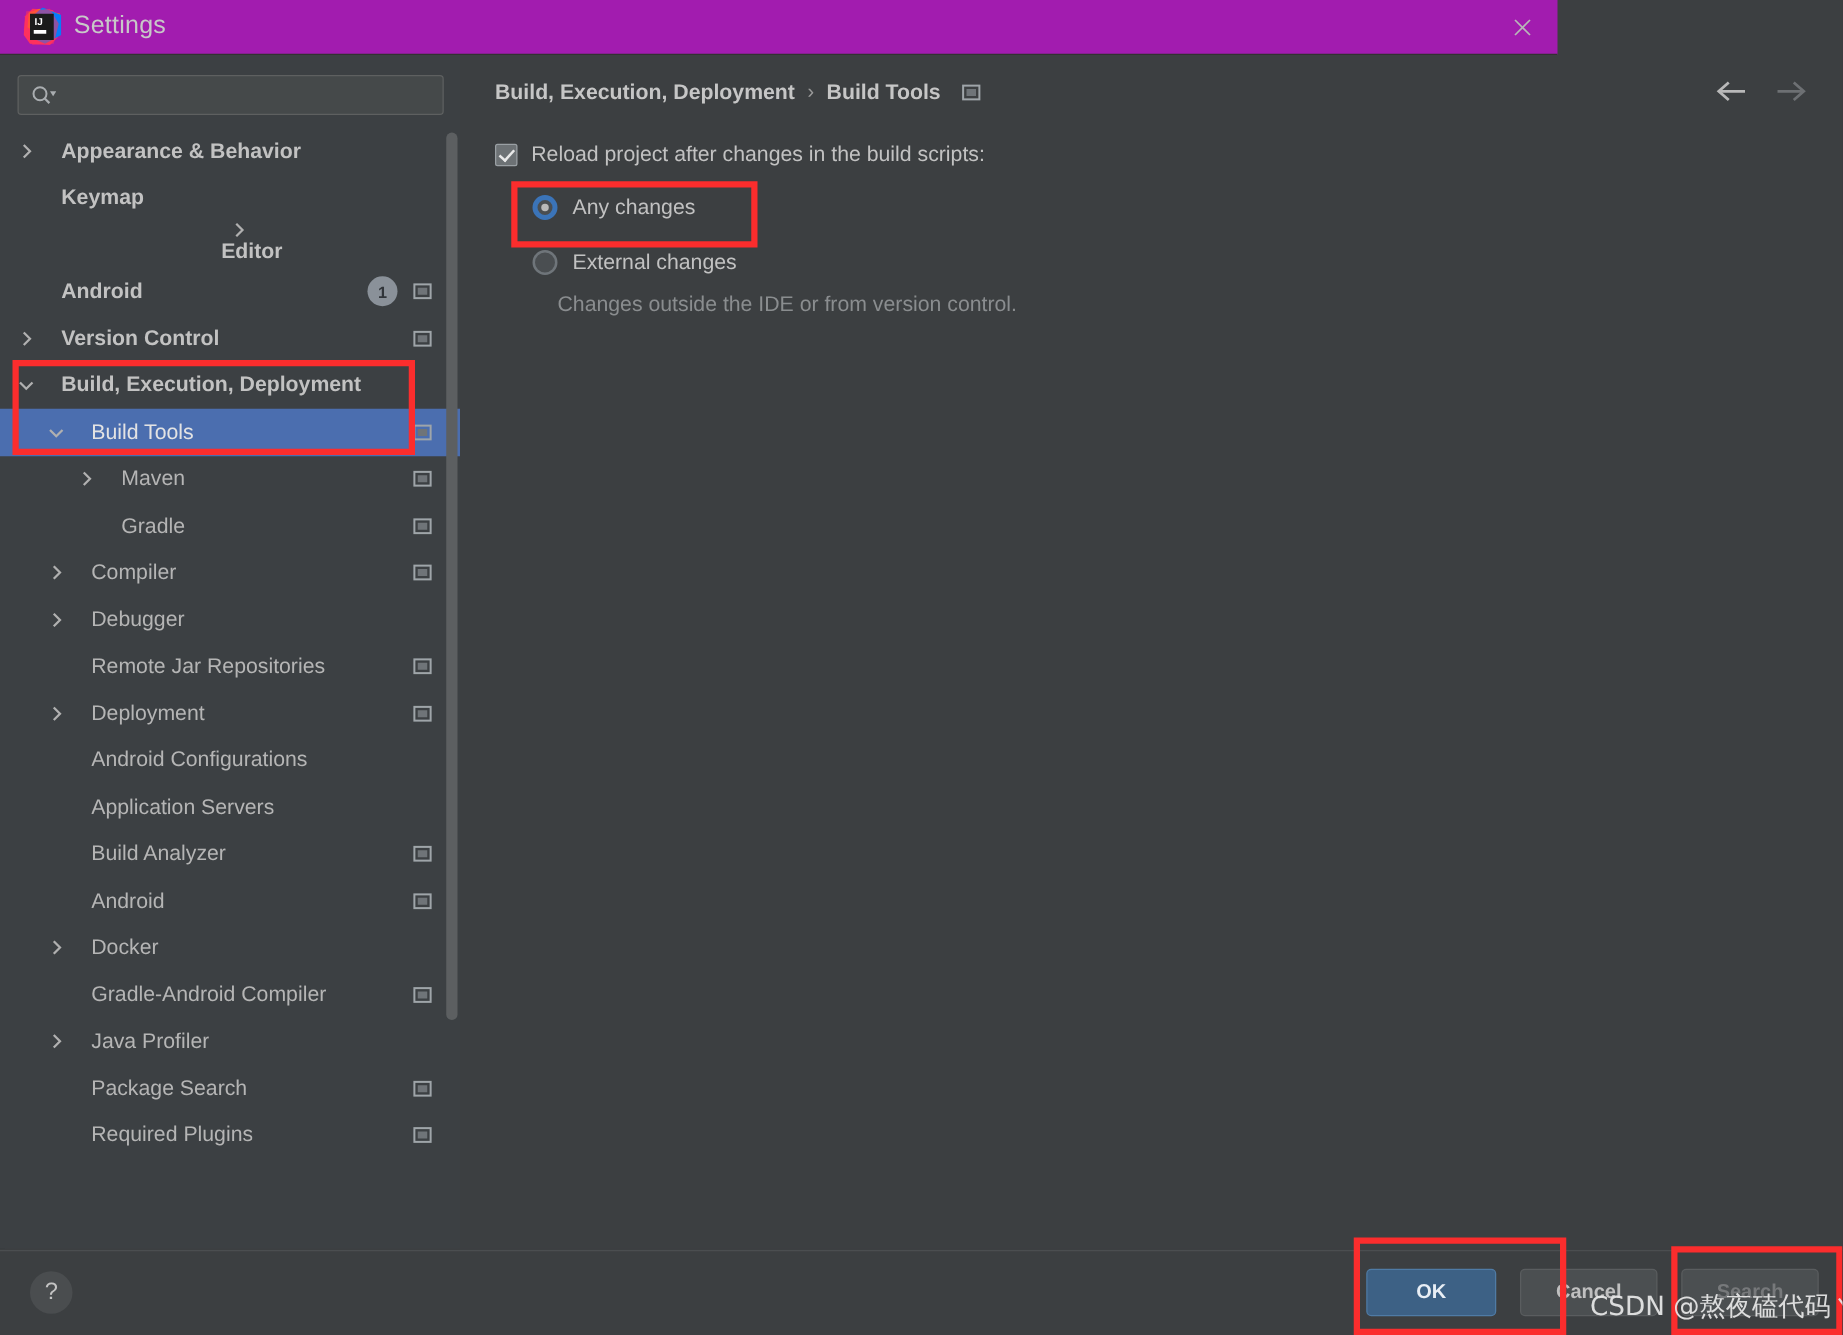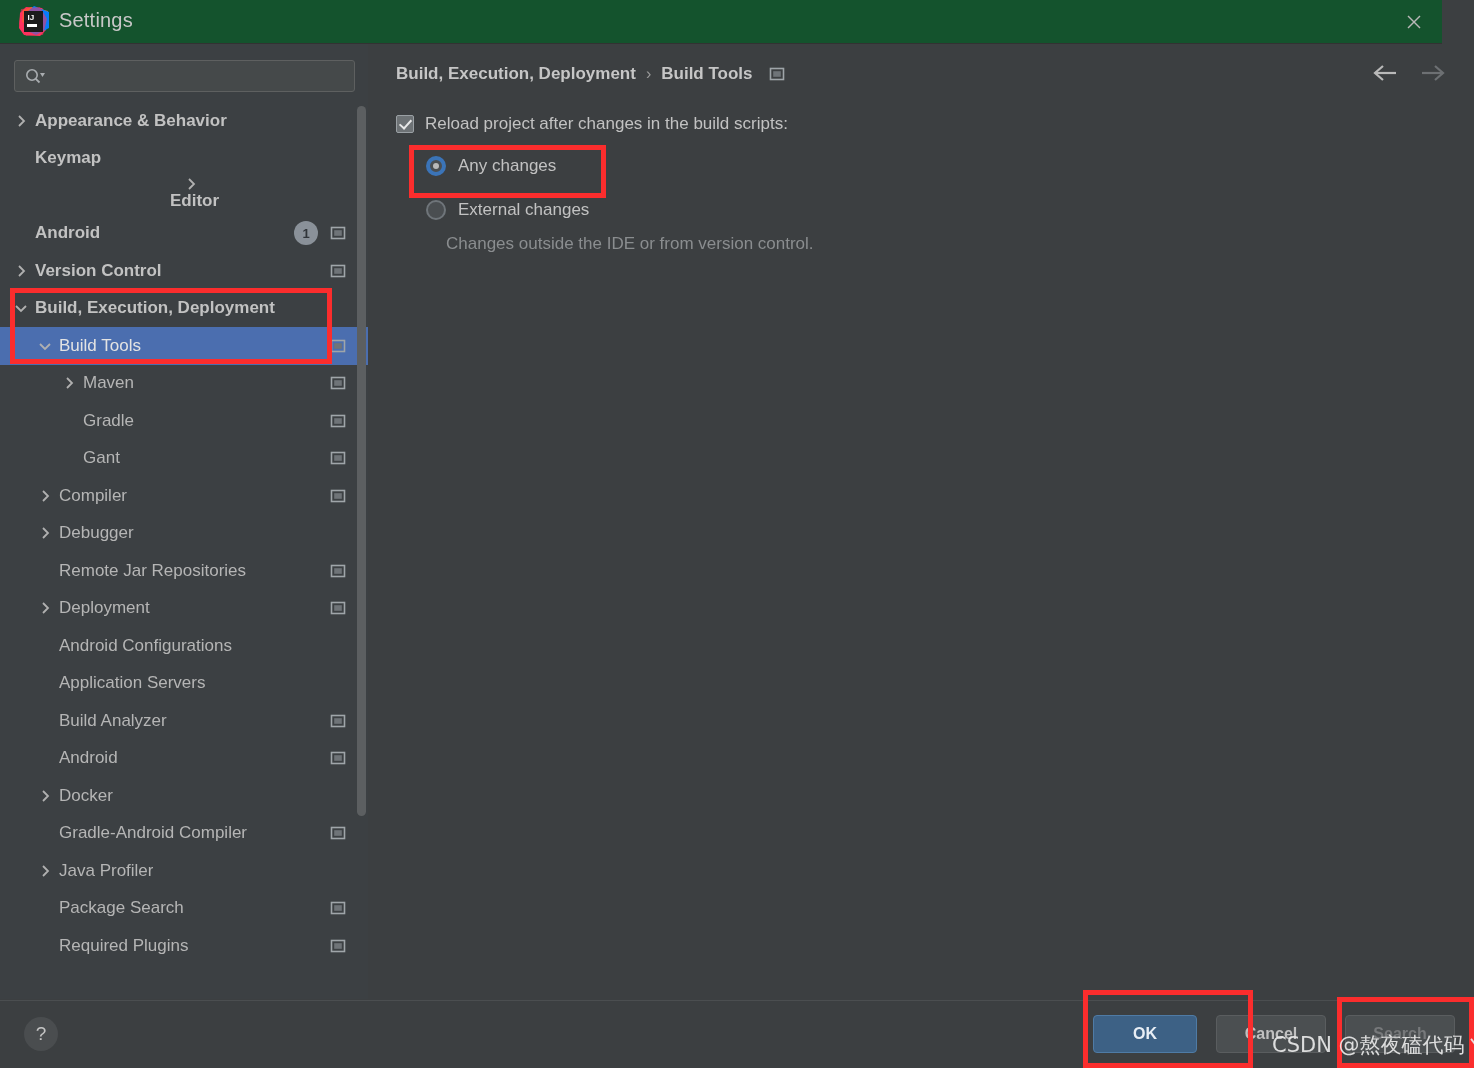--- a/index.html
+++ b/index.html
@@ -20,22 +20,22 @@
     position: relative;
     width: 1474px;
     height: 1068px;
     background: #3c3f41;
   }
 
   
   .titlebar {
     position: absolute;
     left: 0; top: 0;
-    width: 1442px; height: 43px;
-    background: #14532d;
+    width: 1246px; height: 43px;
+    background: #a21caf;
     border-bottom: 1px solid #323232;
     display: flex;
     align-items: center;
   }
   .ij-logo {
     position: absolute;
     left: 18px; top: 6px;
     width: 31px; height: 31px;
   }
   .title-text {
@@ -114,21 +114,21 @@
     display: flex; align-items: center; justify-content: center;
     flex: 0 0 auto;
   }
   .arrow.empty { visibility: hidden; }
   .row-label {
     font-size: 17px;
     color: #b5b5b5;
     white-space: nowrap;
     overflow: hidden;
     text-overflow: ellipsis;
-    margin-left: 7px;
+    margin-left: 21px;
   }
   .tree-row.bold .row-label { font-weight: bold; color: #c2c2c2; }
   .tree-row.selected .row-label { color: #e3e3e3; }
   .row-right {
     position: absolute;
     right: 22px; top: 50%;
     transform: translateY(-50%);
     display: flex; align-items: center; gap: 12px;
   }
   .badge {
@@ -437,32 +437,20 @@
               <svg class="win-glyph" width="16" height="14" viewBox="0 0 16 14">
                 <rect x="1.5" y="1.5" width="13" height="11" fill="none" stroke="#9fa5a9" stroke-width="1.6"></rect>
                 <rect x="4.2" y="4.2" width="7.6" height="5.6" fill="#6f7478"></rect>
               </svg>
             </span>
           </span>
         </div>
         <div class="tree-row" style="padding-left: 62px;">
           <span class="arrow empty"></span>
           <span class="row-label">Gradle</span>
-          <span class="row-right">
-            <span style="display: flex;">
-              <svg class="win-glyph" width="16" height="14" viewBox="0 0 16 14">
-                <rect x="1.5" y="1.5" width="13" height="11" fill="none" stroke="#9fa5a9" stroke-width="1.6"></rect>
-                <rect x="4.2" y="4.2" width="7.6" height="5.6" fill="#6f7478"></rect>
-              </svg>
-            </span>
-          </span>
-        </div>
-        <div class="tree-row" style="padding-left: 62px;">
-          <span class="arrow empty"></span>
-          <span class="row-label">Gant</span>
           <span class="row-right">
             <span style="display: flex;">
               <svg class="win-glyph" width="16" height="14" viewBox="0 0 16 14">
                 <rect x="1.5" y="1.5" width="13" height="11" fill="none" stroke="#9fa5a9" stroke-width="1.6"></rect>
                 <rect x="4.2" y="4.2" width="7.6" height="5.6" fill="#6f7478"></rect>
               </svg>
             </span>
           </span>
         </div>
         <div class="tree-row" style="padding-left: 38px;">

